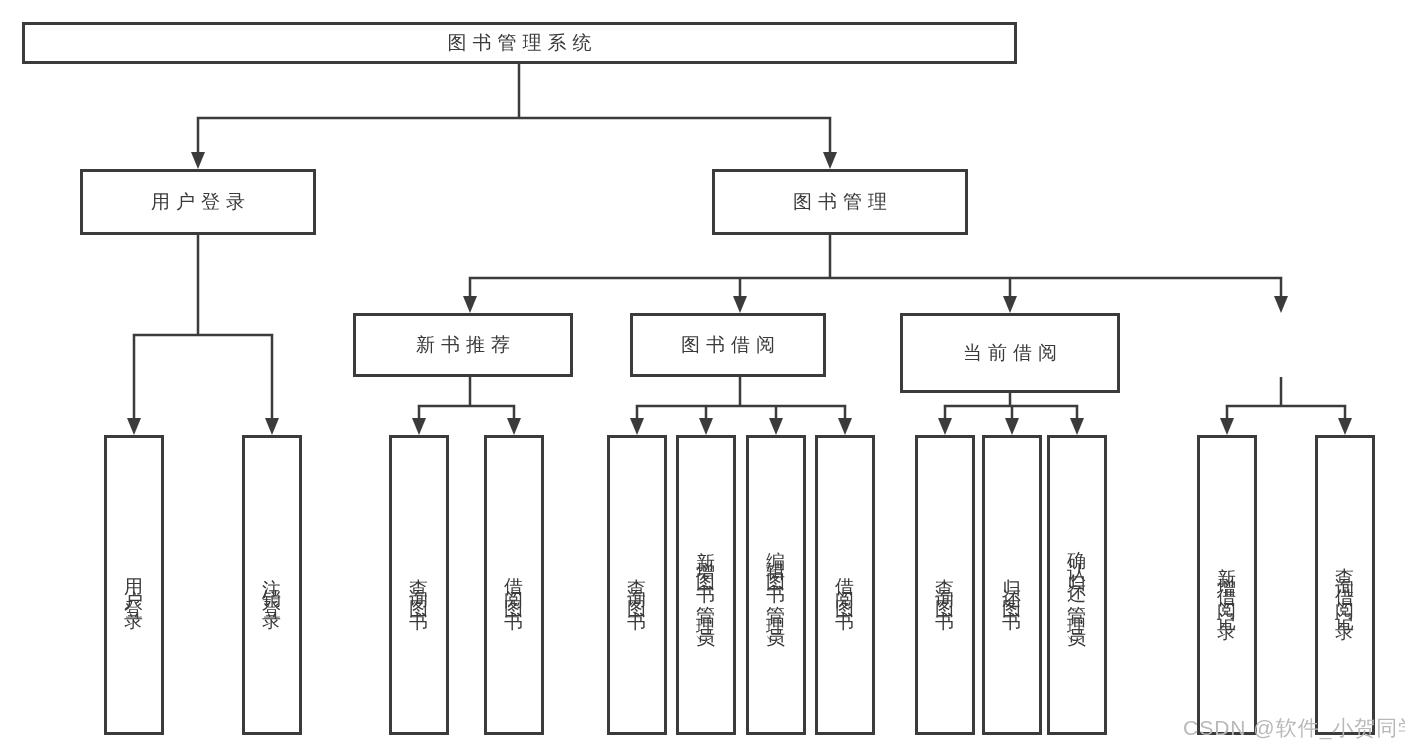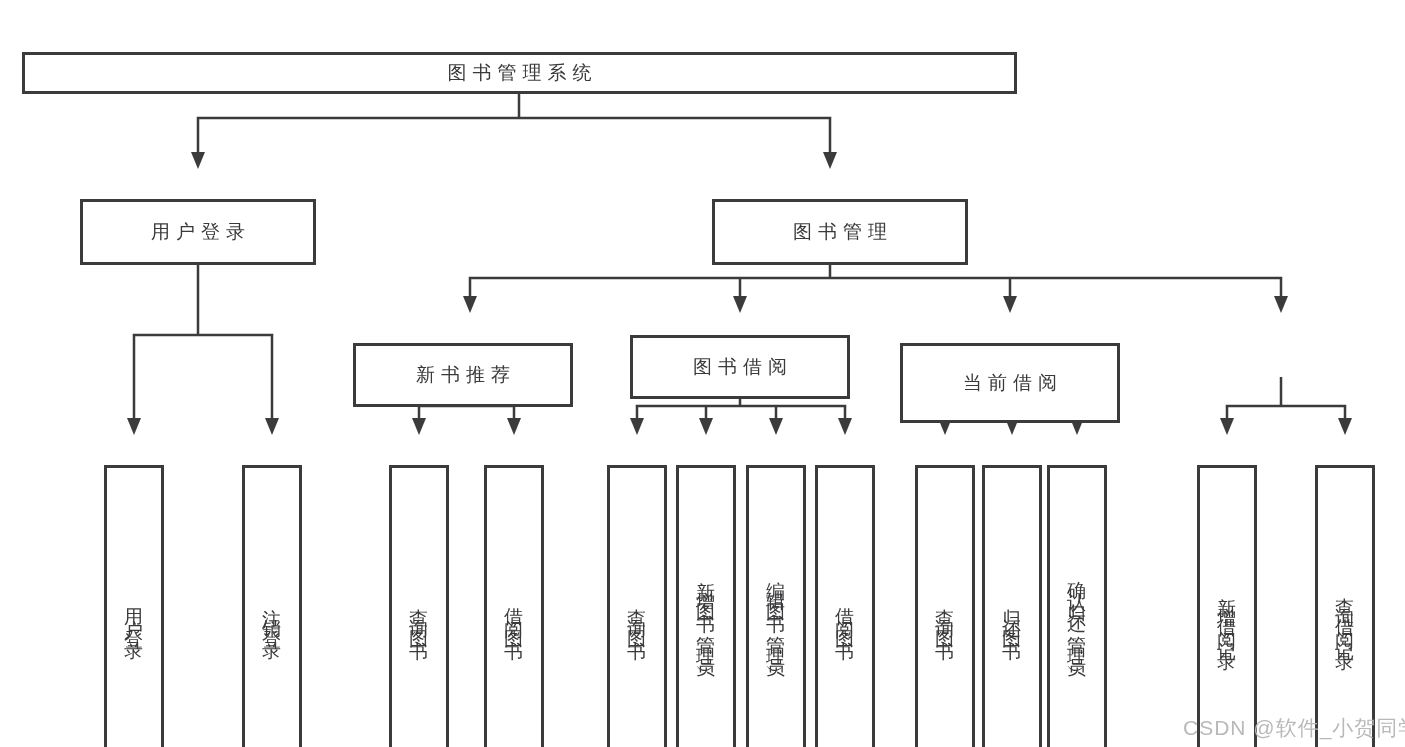--- a/index.html
+++ b/index.html
@@ -20,40 +20,39 @@
   }
   .box {
     position: absolute;
     border: 3px solid #3b3b3b;
     background: #ffffff;
     display: flex;
     align-items: center;
     justify-content: center;
     color: #3a3a3c;
     z-index: 2;
-    margin-top: 30px;
   }
   .hbox {
     font-size: 19px;
     letter-spacing: 6px;
     text-indent: 6px; 
     white-space: nowrap;
   }
   .vbox {
     writing-mode: vertical-rl;
     font-size: 19px;
     letter-spacing: 11px;
     line-height: 1;
   }
   
   .n-root   { left: 22px;   top: 22px;  width: 995px; height: 42px; }
   .n-login  { left: 80px;   top: 169px; width: 236px; height: 66px; }
   .n-mgmt   { left: 712px;  top: 169px; width: 256px; height: 66px; }
   .n-rec    { left: 353px;  top: 313px; width: 220px; height: 64px; }
-  .n-borrow { left: 630px;  top: 305px; width: 220px; height: 64px; }
+  .n-borrow { left: 630px;  top: 313px; width: 196px; height: 64px; }
   .n-cur    { left: 900px;  top: 313px; width: 220px; height: 80px; }
   .n-hist   { left: 1171px; top: 313px; width: 220px; height: 64px; }
   .leaf { top: 435px; width: 60px; height: 300px; }
   .l1  { left: 104px; }
   .l2  { left: 242px; }
   .l3  { left: 389px; }
   .l4  { left: 484px; }
   .l5  { left: 607px; }
   .l6  { left: 676px; }
   .l7  { left: 746px; }

